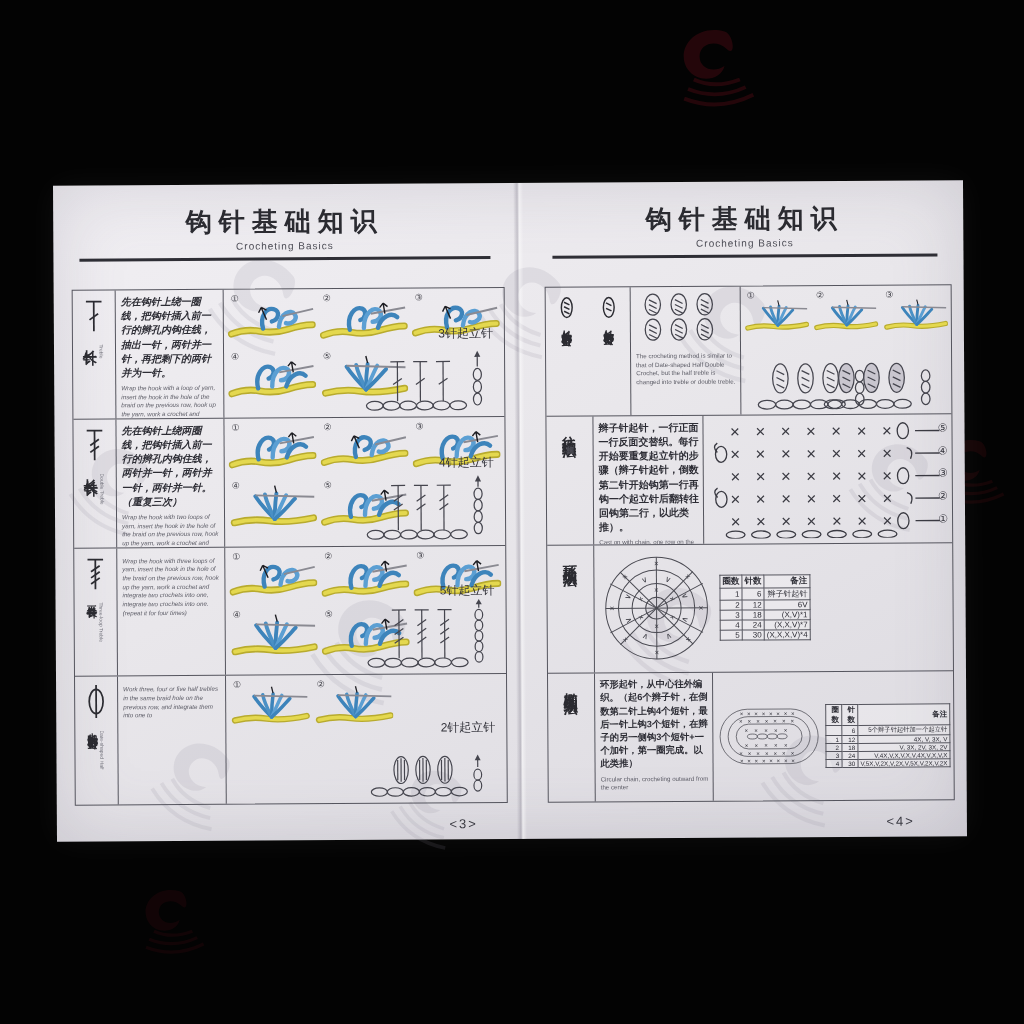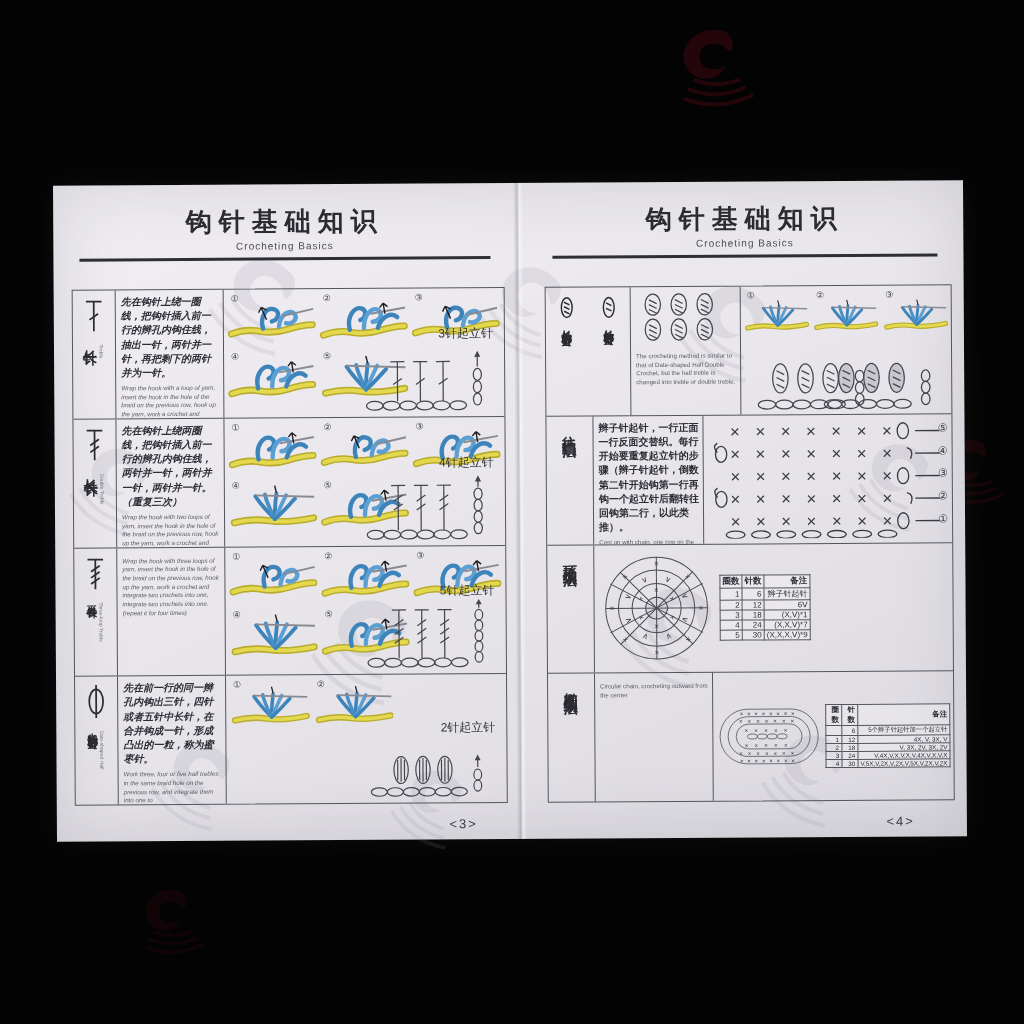--- a/index.html
+++ b/index.html
@@ -377,21 +377,20 @@
                 <ellipse cx="15" cy="22" rx="8" ry="14"></ellipse>
                 <line x1="15" y1="3" x2="15" y2="41"></line>
               </g>
           </svg>
           <div class="symwrap">
             <div class="vlabel small">中长针的蜜枣针</div>
             <div class="vlabel-en">Date-shaped Half</div>
           </div>
         </div>
         <div class="c-txt">
-          <p class="cn">先在前一行的同一辫孔内钩出三针，四针或者五针中长针，在合并钩成一针，形成凸出的一粒，称为蜜枣针。</p>
           <p class="en">Work three, four or five half trebles in the same braid hole on the previous row, and integrate them into one to</p>
         </div>
         <div class="c-ill">
           <div class="steps two-col">
             <div class="step"><span class="num">①</span><svg class="ill" viewBox="0 0 100 44">
                   <use href="#stepC"></use>
                 </svg></div>
             <div class="step"><span class="num">②</span><svg class="ill" viewBox="0 0 100 44">
                   <use href="#stepC"></use>
                 </svg></div>
@@ -681,32 +680,33 @@
                   <td>(X,V)*1</td>
                 </tr>
               <tr>
                   <td>4</td>
                   <td>24</td>
                   <td>(X,X,V)*7</td>
                 </tr>
               <tr>
                   <td>5</td>
                   <td>30</td>
-                  <td>(X,X,X,V)*9</td>
+                  <td>(X,X,X,V)*4</td>
                 </tr>
             </tbody>
           </table>
         </div>
       </div>
 
       <div class="row">
         <div class="r-label">
           <div class="vlabel">椭圆编织法</div>
         </div>
         <div class="r-txt" style="width:108px">
+          <p class="cn" style="font-size:9.3px">环形起针，从中心往外编织。（起6个辫子针，在倒数第二针上钩4个短针，最后一针上钩3个短针，在辫子的另一侧钩3个短针+一个加针，第一圈完成。以此类推）</p>
           <p class="en">Circular chain, crocheting outward from the center</p>
         </div>
         <div class="r-ill" style="display:flex;align-items:center;gap:3px">
           <svg width="112" height="78" viewBox="0 0 170 112">
             <g fill="none" stroke="#4a4a52" stroke-width="1.2">
               <rect x="6" y="12" width="158" height="88" rx="44"></rect>
               <rect x="19" y="24" width="132" height="64" rx="32"></rect>
               <rect x="32" y="36" width="106" height="40" rx="20"></rect>
               <ellipse cx="58" cy="56" rx="8" ry="4"></ellipse>
                 <ellipse cx="74" cy="56" rx="8" ry="4"></ellipse>

